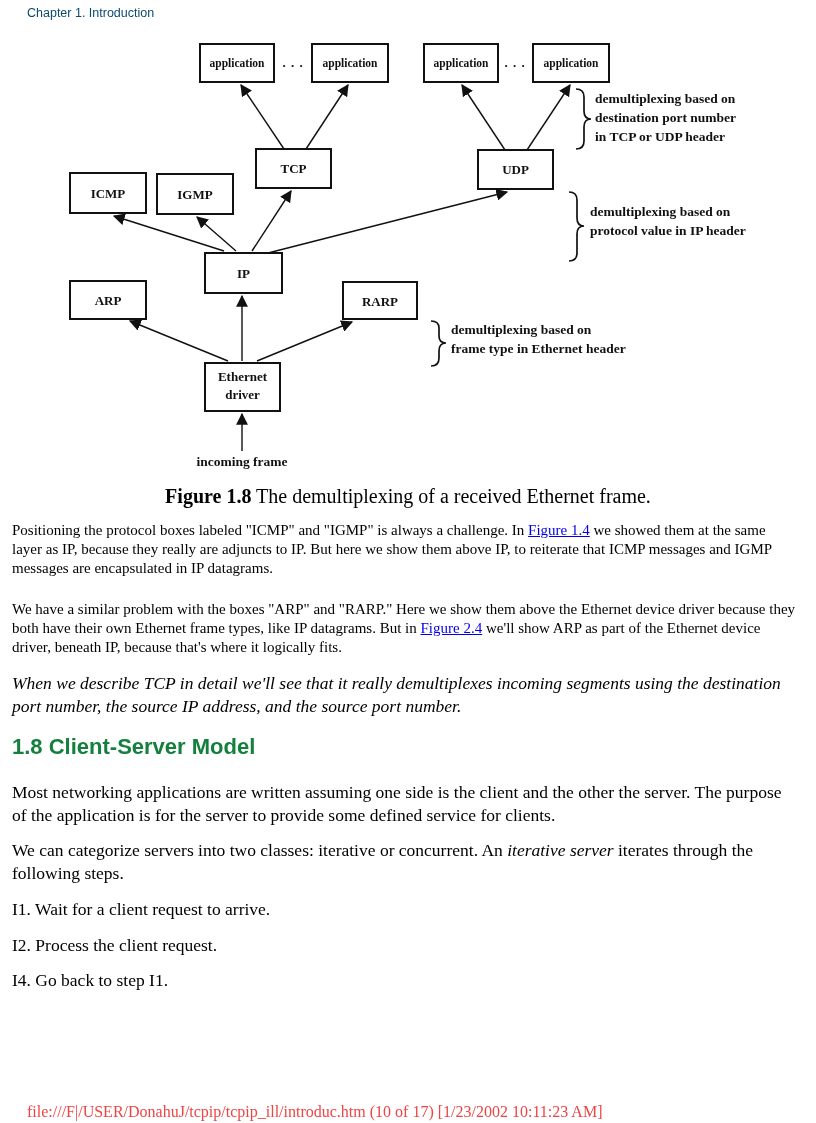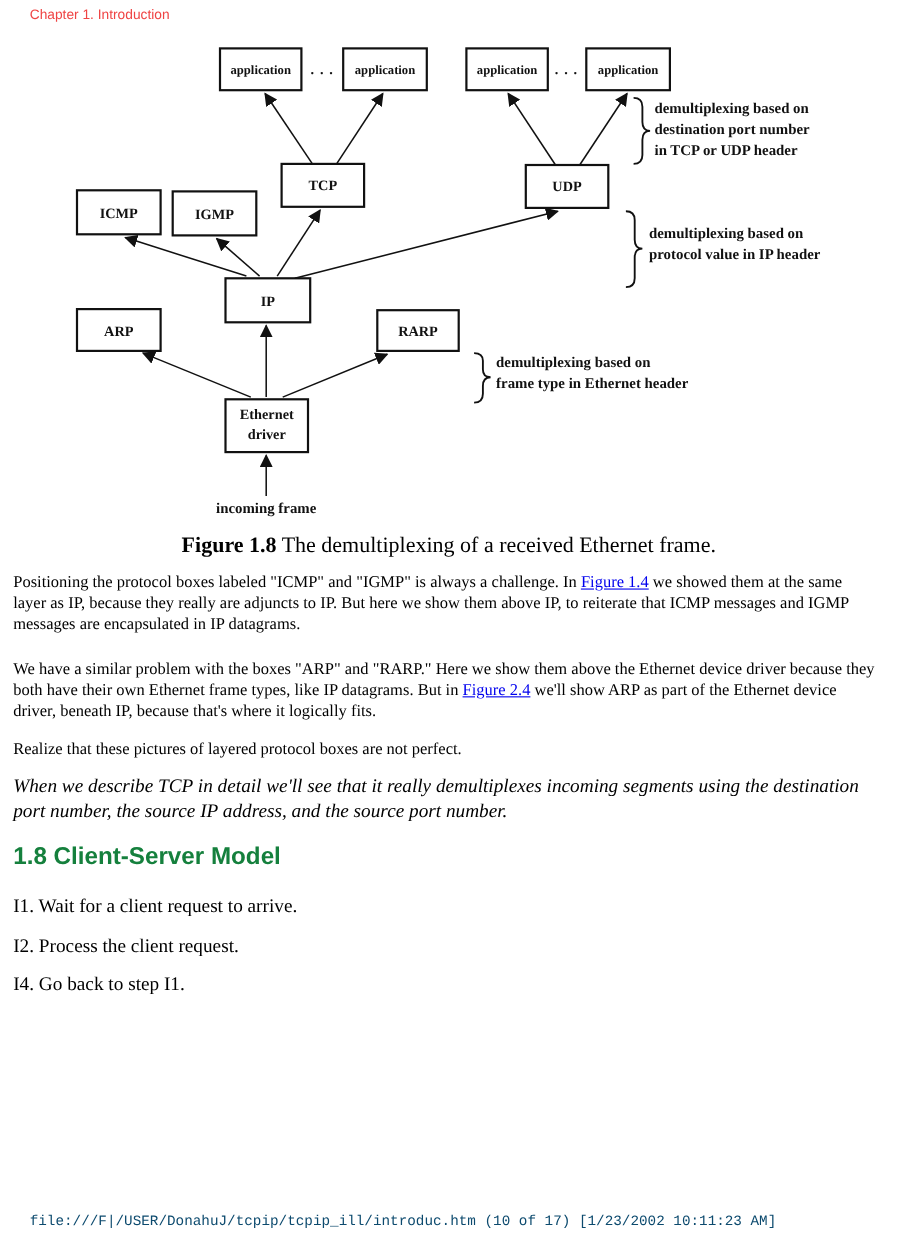--- a/index.html
+++ b/index.html
@@ -1,21 +1,21 @@
 <!DOCTYPE html>
 <html><head>
 <meta charset="utf-8">
 <style>
   html,body{margin:0;padding:0;background:#fff;}
   .page{position:relative;width:816px;height:1123px;background:#ffffff;overflow:hidden;
         font-family:"Liberation Serif",serif;color:#000;}
   .chapter-header{position:absolute;left:27px;top:6px;
-        font-family:"Liberation Sans",sans-serif;font-size:12.5px;color:#ef4444;}
+        font-family:"Liberation Sans",sans-serif;font-size:12.5px;color:#0c4a6e;}
   .footer{position:absolute;left:27px;top:1103px;
-        font-family:Liberation Mono, monospace;font-size:13px;color:#0c4a6e;}
+        font-family:Liberation Serif, serif;font-size:16px;color:#ef4444;}
 
   .figure-svg{position:absolute;left:0;top:0;}
   .figure-svg rect{fill:#ffffff;stroke:#111111;stroke-width:2px;}
   .figure-svg line{stroke:#111111;stroke-width:1.4px;}
   .figure-svg .brace{fill:none;stroke:#111111;stroke-width:1.7px;}
   .box-label{font-family:"Liberation Serif",serif;font-weight:600;font-size:13px;fill:#111;}
   .box-label-sm{font-family:"Liberation Serif",serif;font-weight:600;font-size:11.5px;fill:#111;}
   .ann{font-family:"Liberation Serif",serif;font-weight:600;font-size:13.5px;fill:#111;}
   .dots{font-family:"Liberation Serif",serif;font-weight:bold;font-size:13px;fill:#111;letter-spacing:1px;}
 
@@ -137,27 +137,28 @@
 
   <div class="caption">
     <b>Figure 1.8</b><span> The demultiplexing of a received Ethernet frame.</span>
   </div>
 
   <div class="content">
     <p class="p-small mb22"><span>Positioning the protocol boxes labeled "ICMP" and "IGMP" is always a challenge. In </span><a class="figlink">Figure 1.4</a><span> we showed them at the same layer as IP, because they really are adjuncts to IP. But here we show them above IP, to reiterate that ICMP messages and IGMP messages are encapsulated in IP datagrams.</span></p>
 
     <p class="p-small mb15"><span>We have a similar problem with the boxes "ARP" and "RARP." Here we show them above the Ethernet device driver because they both have their own Ethernet frame types, like IP datagrams. But in </span><a class="figlink">Figure 2.4</a><span> we'll show ARP as part of the Ethernet device driver, beneath IP, because that's where it logically fits.</span></p>
 
-    <p class="p-small mb12">Realize that these pictures of layered protocol boxes are not perfect.</p>
 
     <p class="p-large mb16">When we describe TCP in detail we'll see that it really demultiplexes incoming segments using the destination port number, the source IP address, and the source port number.</p>
 
     <h2 class="section">1.8 Client-Server Model</h2>
 
+    <p class="p-large mb12">Most networking applications are written assuming one side is the client and the other the server. The purpose of the application is for the server to provide some defined service for clients.</p>
 
+    <p class="p-large mb13"><span>We can categorize servers into two classes: iterative or concurrent. An </span><span class="ital">iterative server</span><span> iterates through the following steps.</span></p>
 
     <p class="p-large mb13">I1. Wait for a client request to arrive.</p>
     <p class="p-large mb12">I2. Process the client request.</p>
     <p class="p-large">I4. Go back to step I1.</p>
   </div>
 
   <div class="footer">file:///F|/USER/DonahuJ/tcpip/tcpip_ill/introduc.htm (10 of 17) [1/23/2002 10:11:23 AM]</div>
 
 </div>
 

